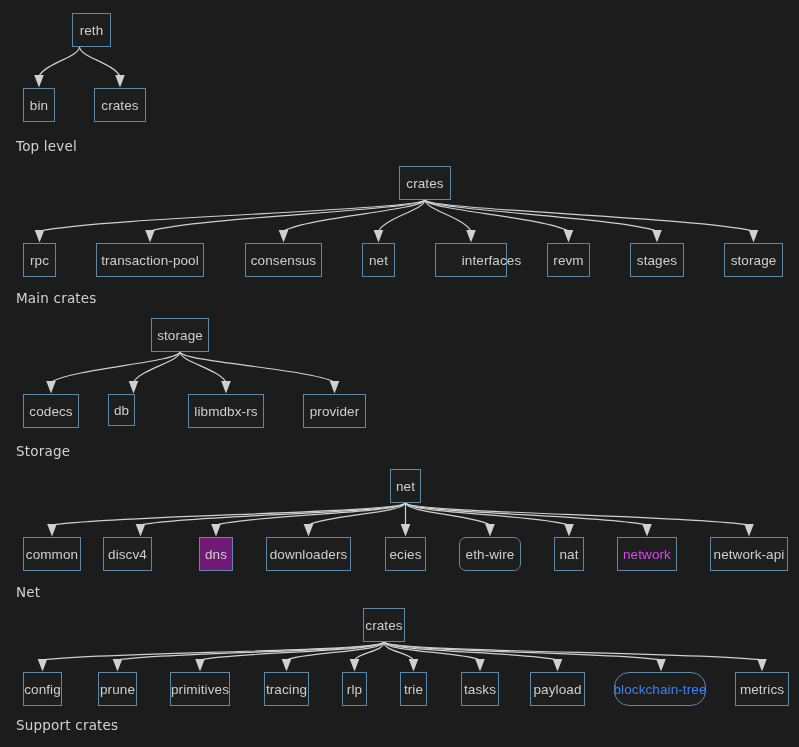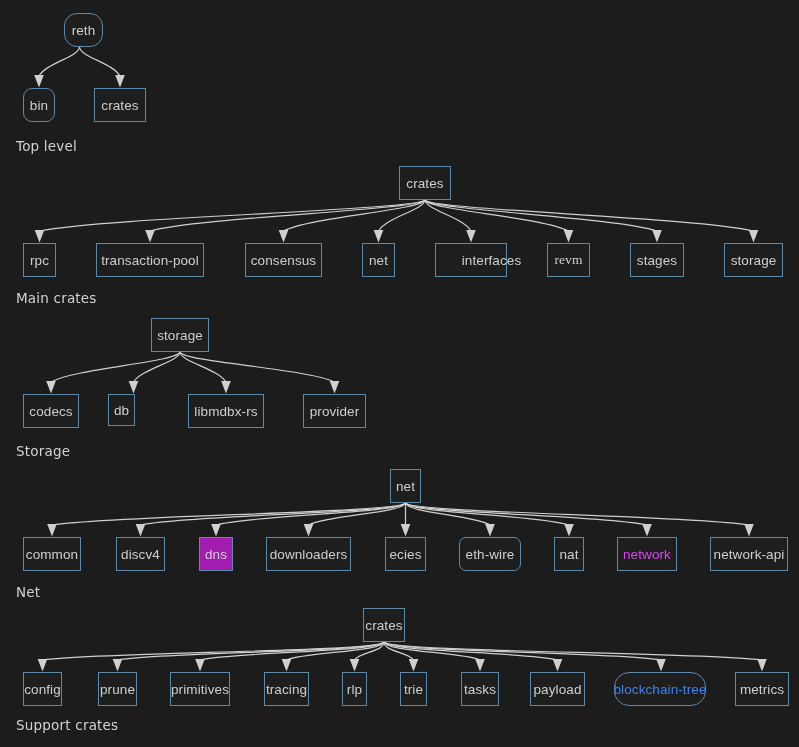--- a/index.html
+++ b/index.html
@@ -115,24 +115,24 @@
       <polygon points="408.7,659 418.3,659 413.5,671.5" fill="#d0d0d0"></polygon>
       <path d="M 384 642 C 385.92 652, 462.72 651.9, 480 660" fill="none" stroke="#d0d0d0" stroke-width="1.2"></path>
       <polygon points="475.2,659 484.8,659 480,671.5" fill="#d0d0d0"></polygon>
       <path d="M 384 642 C 387.47 652, 526.27 651.9, 557.5 660" fill="none" stroke="#d0d0d0" stroke-width="1.2"></path>
       <polygon points="552.7,659 562.3,659 557.5,671.5" fill="#d0d0d0"></polygon>
       <path d="M 384 642 C 389.54 652, 611.14 651.9, 661 660" fill="none" stroke="#d0d0d0" stroke-width="1.2"></path>
       <polygon points="656.2,659 665.8,659 661,671.5" fill="#d0d0d0"></polygon>
       <path d="M 384 642 C 391.56 652, 693.96 651.9, 762 660" fill="none" stroke="#d0d0d0" stroke-width="1.2"></path>
       <polygon points="757.2,659 766.8,659 762,671.5" fill="#d0d0d0"></polygon>
     </svg>
-<div class="node-box" style="left: 64px; top: 13px; width: 39px; height: 34px; border-color: rgb(93, 137, 171); background: rgb(30, 30, 30); color: rgb(207, 207, 207); border-radius: 13px;">
+<div class="node-box" style="left: 72px; top: 13px; width: 39px; height: 34px; border-color: rgb(93, 137, 171); background: rgb(30, 30, 30); color: rgb(207, 207, 207);">
       <span>reth</span>
     </div>
-    <div class="node-box" style="left: 23px; top: 88px; width: 32px; height: 34px; border-color: rgb(93, 137, 171); background: rgb(30, 30, 30); color: rgb(207, 207, 207); border-radius: 9px;">
+    <div class="node-box" style="left: 23px; top: 88px; width: 32px; height: 34px; border-color: rgb(93, 137, 171); background: rgb(30, 30, 30); color: rgb(207, 207, 207);">
       <span>bin</span>
     </div>
     <div class="node-box" style="left: 94px; top: 88px; width: 52px; height: 34px; border-color: rgb(93, 137, 171); background: rgb(30, 30, 30); color: rgb(207, 207, 207);">
       <span>crates</span>
     </div>
     <div class="section-caption" style="left: 16px; top: 138px; color: rgb(210, 210, 210);">Top level</div>
     <div class="node-box" style="left: 399px; top: 166px; width: 52px; height: 34px; border-color: rgb(93, 137, 171); background: rgb(30, 30, 30); color: rgb(207, 207, 207);">
       <span>crates</span>
     </div>
     <div class="node-box" style="left: 23px; top: 243px; width: 33px; height: 34px; border-color: rgb(93, 137, 171); background: rgb(30, 30, 30); color: rgb(207, 207, 207);">
@@ -143,21 +143,21 @@
     </div>
     <div class="node-box" style="left: 245px; top: 243px; width: 77px; height: 34px; border-color: rgb(93, 137, 171); background: rgb(30, 30, 30); color: rgb(207, 207, 207);">
       <span>consensus</span>
     </div>
     <div class="node-box" style="left: 362px; top: 243px; width: 33px; height: 34px; border-color: rgb(93, 137, 171); background: rgb(30, 30, 30); color: rgb(207, 207, 207);">
       <span>net</span>
     </div>
     <div class="node-box" style="left: 435px; top: 243px; width: 72px; height: 34px; border-color: rgb(93, 137, 171); background: rgb(30, 30, 30); color: rgb(207, 207, 207); padding-left: 41px;">
       <span>interfaces</span>
     </div>
-    <div class="node-box" style="left: 547px; top: 243px; width: 43px; height: 34px; border-color: rgb(93, 137, 171); background: rgb(30, 30, 30); color: rgb(207, 207, 207); font-family: Liberation Serif, serif;">
+    <div class="node-box" style="left: 547px; top: 243px; width: 43px; height: 34px; border-color: rgb(93, 137, 171); background: rgb(30, 30, 30); color: rgb(207, 207, 207);">
       <span>revm</span>
     </div>
     <div class="node-box" style="left: 630px; top: 243px; width: 54px; height: 34px; border-color: rgb(93, 137, 171); background: rgb(30, 30, 30); color: rgb(207, 207, 207);">
       <span>stages</span>
     </div>
     <div class="node-box" style="left: 724px; top: 243px; width: 59px; height: 34px; border-color: rgb(93, 137, 171); background: rgb(30, 30, 30); color: rgb(207, 207, 207);">
       <span>storage</span>
     </div>
     <div class="section-caption" style="left: 16px; top: 290px; color: rgb(210, 210, 210);">Main crates</div>
     <div class="node-box" style="left: 151px; top: 318px; width: 58px; height: 34px; border-color: rgb(93, 137, 171); background: rgb(30, 30, 30); color: rgb(207, 207, 207);">
@@ -175,24 +175,24 @@
     <div class="node-box" style="left: 303px; top: 394px; width: 63px; height: 34px; border-color: rgb(93, 137, 171); background: rgb(30, 30, 30); color: rgb(207, 207, 207);">
       <span>provider</span>
     </div>
     <div class="section-caption" style="left: 16px; top: 443px; color: rgb(210, 210, 210);">Storage</div>
     <div class="node-box" style="left: 390px; top: 469px; width: 31px; height: 34px; border-color: rgb(93, 137, 171); background: rgb(30, 30, 30); color: rgb(207, 207, 207);">
       <span>net</span>
     </div>
     <div class="node-box" style="left: 23px; top: 537px; width: 58px; height: 34px; border-color: rgb(93, 137, 171); background: rgb(30, 30, 30); color: rgb(207, 207, 207);">
       <span>common</span>
     </div>
-    <div class="node-box" style="left: 116px; top: 537px; width: 49px; height: 34px; border-color: rgb(93, 137, 171); background: rgb(30, 30, 30); color: rgb(207, 207, 207);">
+    <div class="node-box" style="left: 103px; top: 537px; width: 49px; height: 34px; border-color: rgb(93, 137, 171); background: rgb(30, 30, 30); color: rgb(207, 207, 207);">
       <span>discv4</span>
     </div>
-    <div class="node-box" style="left: 199px; top: 537px; width: 34px; height: 34px; border-color: rgb(93, 137, 171); background: #a21caf; color: rgb(207, 207, 207);">
+    <div class="node-box" style="left: 199px; top: 537px; width: 34px; height: 34px; border-color: rgb(93, 137, 171); background: #701a75; color: rgb(207, 207, 207);">
       <span>dns</span>
     </div>
     <div class="node-box" style="left: 266px; top: 537px; width: 85px; height: 34px; border-color: rgb(93, 137, 171); background: rgb(30, 30, 30); color: rgb(207, 207, 207);">
       <span>downloaders</span>
     </div>
     <div class="node-box" style="left: 385px; top: 537px; width: 41px; height: 34px; border-color: rgb(93, 137, 171); background: rgb(30, 30, 30); color: rgb(207, 207, 207);">
       <span>ecies</span>
     </div>
     <div class="node-box" style="left: 459px; top: 537px; width: 62px; height: 34px; border-color: rgb(93, 137, 171); background: rgb(30, 30, 30); color: rgb(207, 207, 207); border-radius: 7px;">
       <span>eth-wire</span>

